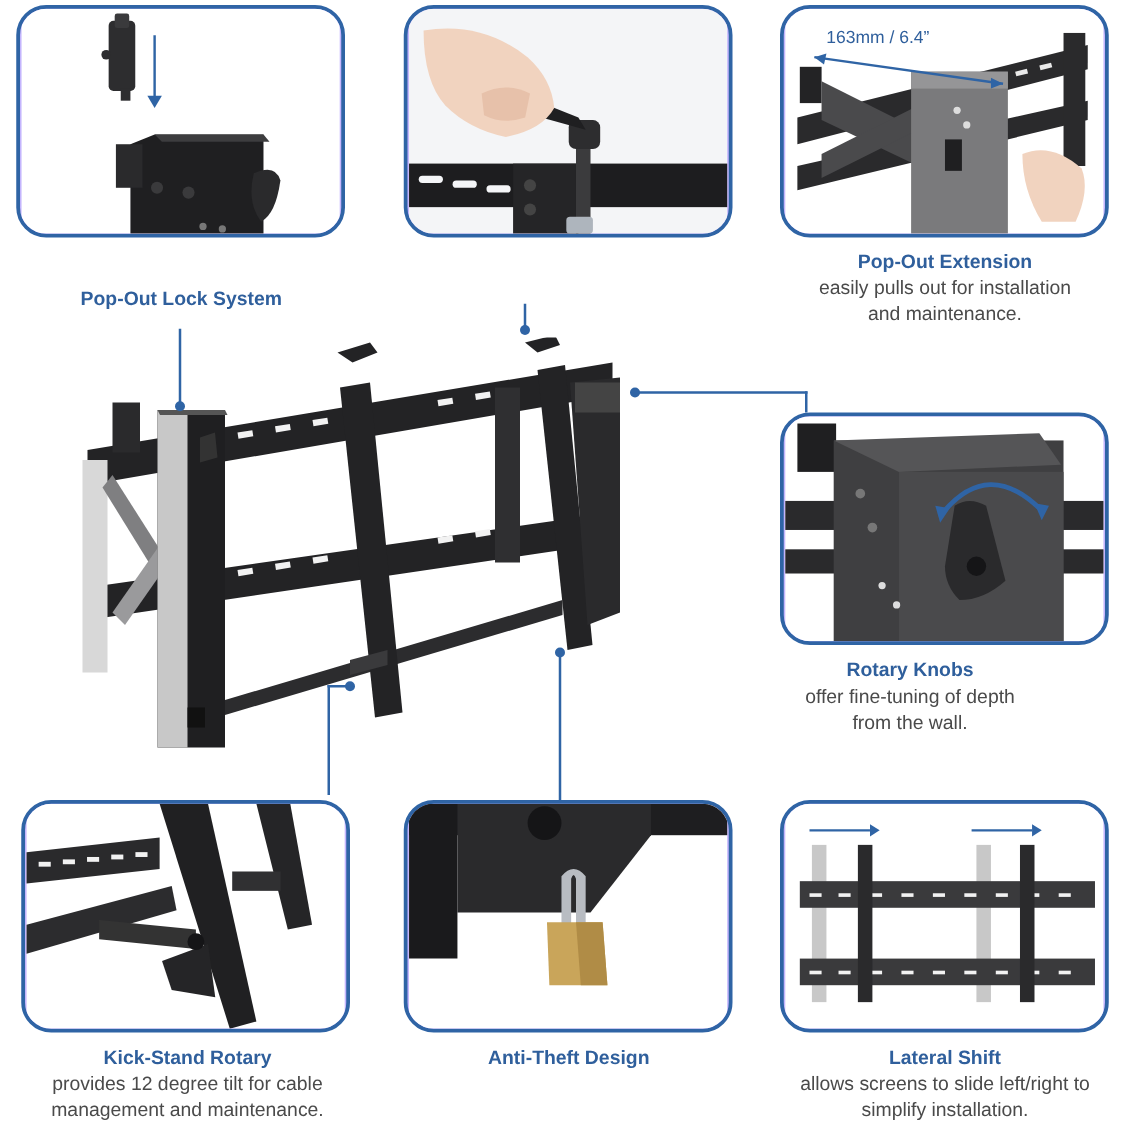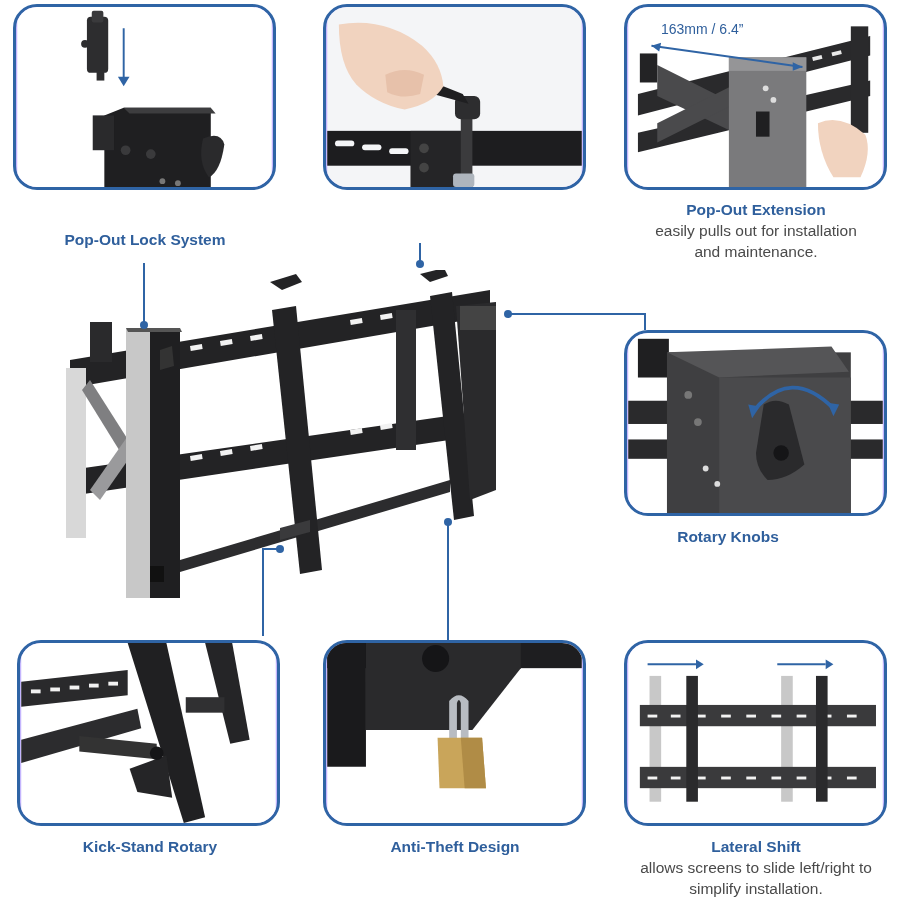--- a/index.html
+++ b/index.html
@@ -206,20 +206,22 @@
     <circle cx="158" cy="124" r="8" fill="#151517"></circle>
     <g>
       <path d="M130 80 Q168 34 212 78" fill="none" stroke="#2f64a5" stroke-width="4"></path>
       <polygon points="124,74 136,76 128,88" fill="#2f64a5"></polygon>
       <polygon points="206,72 218,74 212,86" fill="#2f64a5"></polygon>
     </g>
   </svg>
 </div>
 <div class="caption" style="left:584px;top:526px;width:288px;">
   <span class="title">Rotary Knobs</span>
+  <span class="desc">offer fine-tuning of depth
+from the wall.</span>
 </div>
 
 <div class="panel" style="left:17px;top:640px;width:263px;height:186px;">
   <svg viewBox="0 0 263 186">
     <rect width="263" height="186" fill="#ffffff"></rect>
     <polygon points="0,40 110,28 110,54 0,66" fill="#2a2a2c"></polygon>
     <g fill="#f2f2f2">
       <rect x="10" y="48" width="10" height="4"></rect>
       <rect x="30" y="46" width="10" height="4"></rect>
       <rect x="50" y="44" width="10" height="4"></rect>
@@ -284,20 +286,22 @@
         <rect x="200" y="138" width="10" height="3"></rect>
         <rect x="226" y="138" width="10" height="3"></rect>
     </g>
     <rect x="60" y="34" width="12" height="130" fill="#2a2a2c"></rect>
     <rect x="194" y="34" width="12" height="130" fill="#2a2a2c"></rect>
   </svg>
 </div>
 
 <div class="caption" style="left:0px;top:836px;width:300px;">
   <span class="title">Kick-Stand Rotary</span>
+  <span class="desc">provides 12 degree tilt for cable
+management and maintenance.</span>
 </div>
 <div class="caption" style="left:305px;top:836px;width:300px;">
   <span class="title">Anti-Theft Design</span>
   <span class="desc"></span>
 </div>
 <div class="caption" style="left:606px;top:836px;width:300px;">
   <span class="title">Lateral Shift</span>
   <span class="desc">allows screens to slide left/right to
 simplify installation.</span>
 </div>

